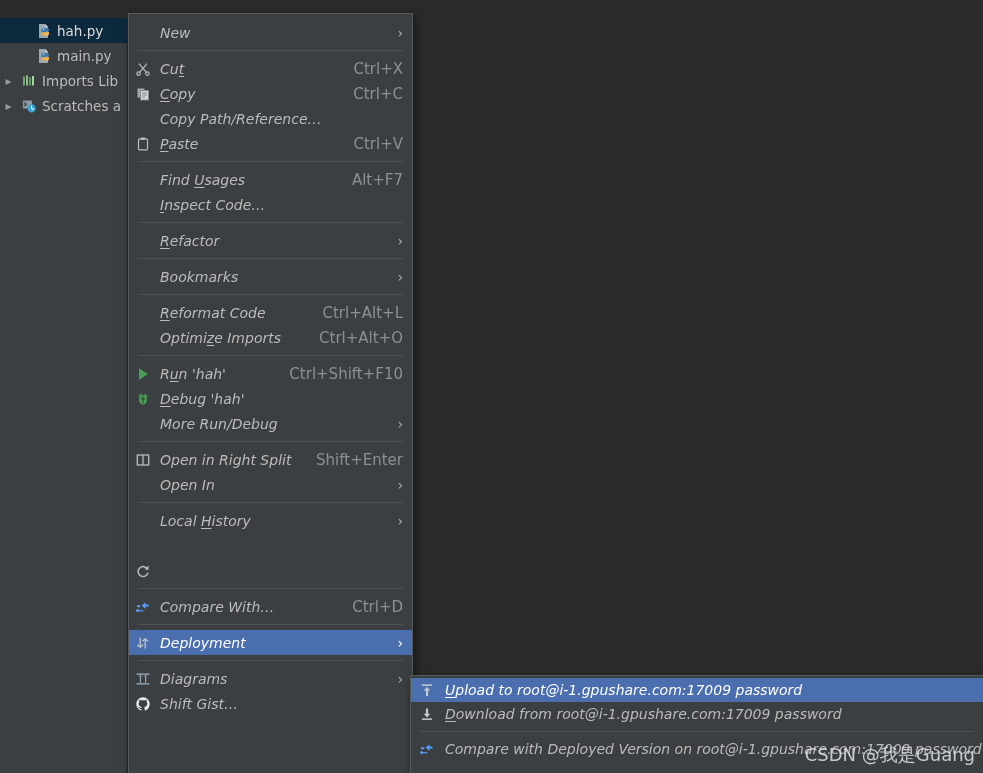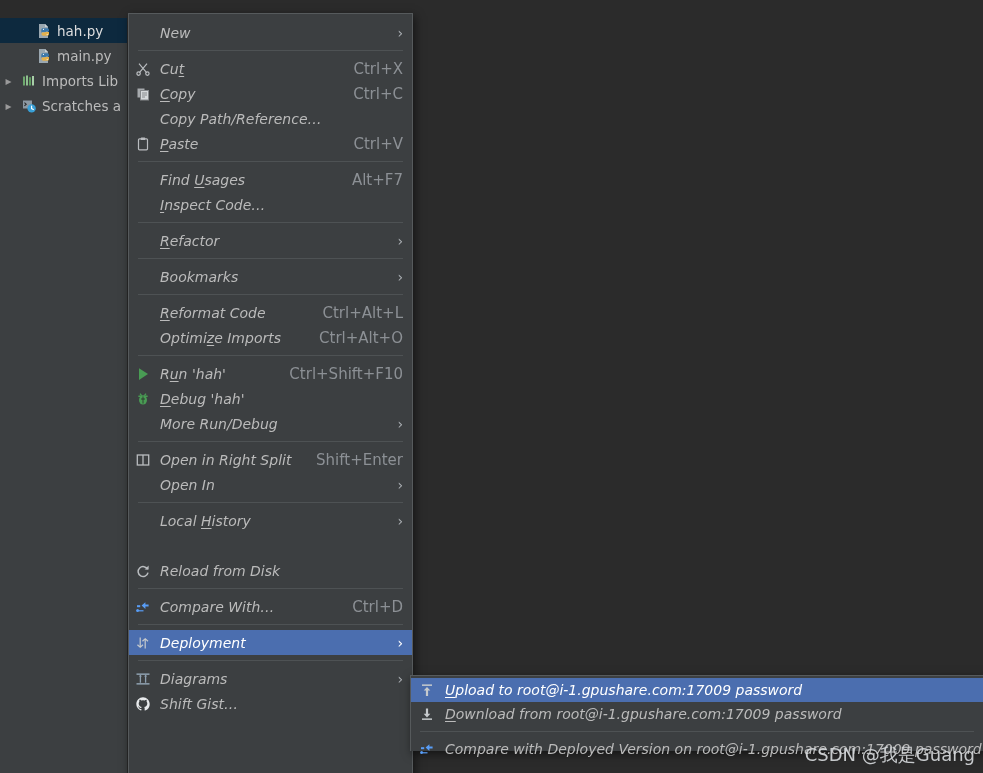--- a/index.html
+++ b/index.html
@@ -97,21 +97,21 @@
     background: #4e5254;
     margin: 5px 9px 5px 9px;
   }
   .mn { text-decoration: underline; text-underline-offset: 2px; }
 
   
   #submenu {
     left: 410px; top: 675px;
     width: 573px;
     padding-top: 2px;
-    height: 76px;
+    height: 98px;
     border-top: 1px solid #565a5c;
     border-left: 1px solid #565a5c;
     border-right: none; border-bottom: none;
   }
   #submenu .mi { height: 24px; font-size: 14px; }
   #submenu .mi .mico { width: 32px; flex: 0 0 32px; }
   #submenu .mi .mlabel { padding-left: 2px; }
 
   
   .watermark {
@@ -329,21 +329,20 @@
         <div class="mi">
           <span class="mico"></span>
         </div>
         <div class="mi">
           <span class="mico">
             <svg width="16" height="16" viewBox="0 0 16 16">
               <path d="M12.6 6.4A5 5 0 1 0 13 9.6" fill="none" stroke="#b9bcbf" stroke-width="1.5"></path>
               <path d="M13.6 2.6v4h-4z" fill="#b9bcbf"></path>
             </svg>
           </span>
-          <span class="mlabel">Reload from Disk</span>
         </div>
         <div class="sep"></div>
         <div class="mi">
           <span class="mico">
             <svg width="16" height="16" viewBox="0 0 16 16">
               <g fill="#589df6">
                 <path d="M10.4 3.2L6.6 6.6l3.8 3.4V7.6h3.2V5.6h-3.2z"></path>
                 <path d="M2 6.2h3.2v2H2z"></path>
                 <circle cx="2.6" cy="11.6" r="1.5"></circle>
                 <path d="M4 11.2h4.5v1.2H4z"></path>

